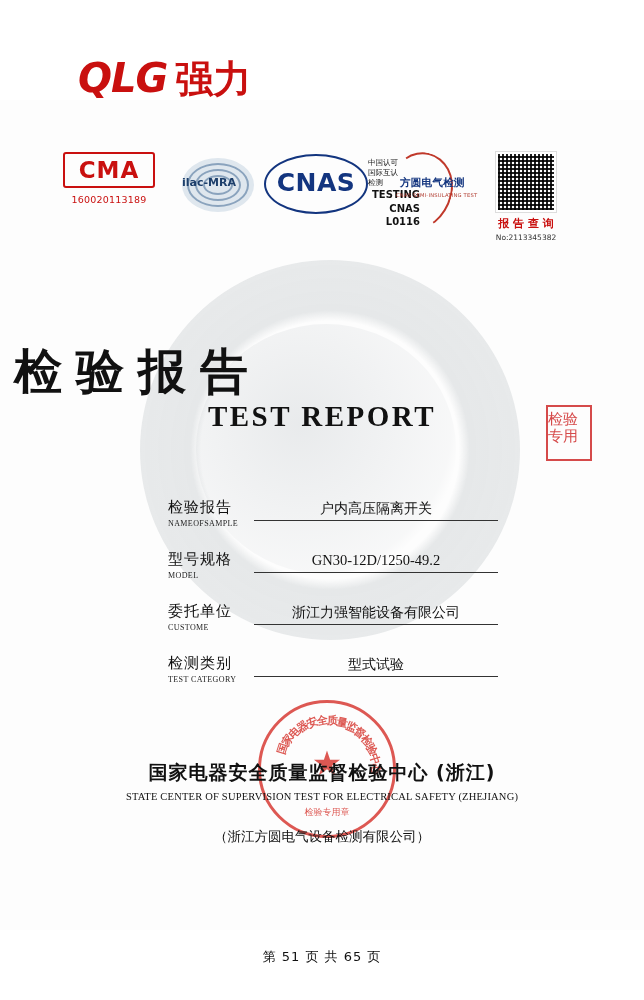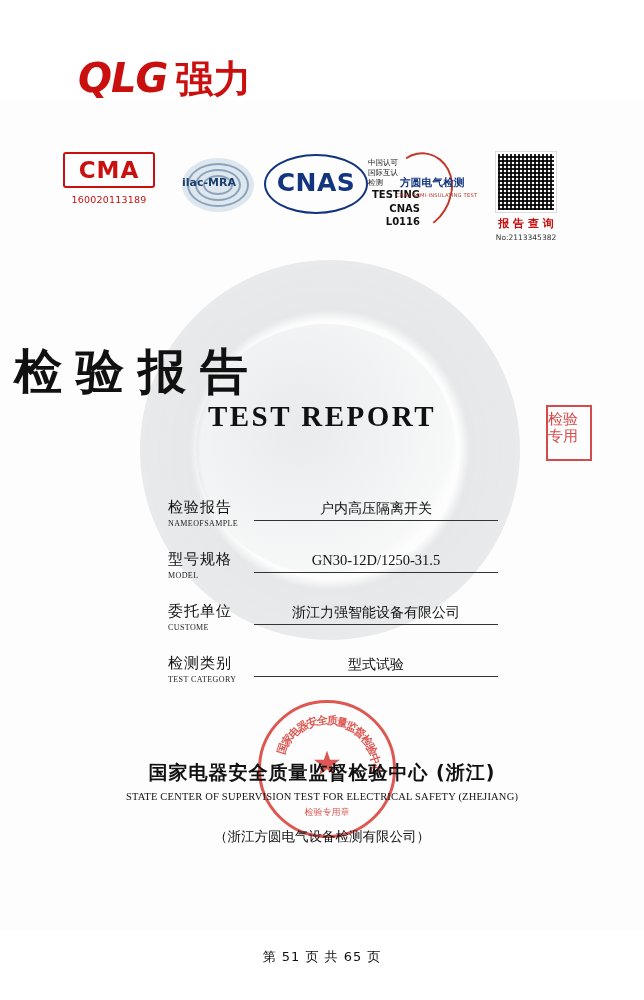--- a/index.html
+++ b/index.html
@@ -476,21 +476,21 @@
       </div>
       <div class="field-value cnv">户内高压隔离开关</div>
       <div class="field-line"></div>
     </div>
 
     <div class="field-row">
       <div class="field-label">
         <span class="cn">型号规格</span>
         <span class="en">MODEL</span>
       </div>
-      <div class="field-value">GN30-12D/1250-31.5</div>
+      <div class="field-value">GN30-12D/1250-49.2</div>
       <div class="field-line"></div>
     </div>
 
     <div class="field-row">
       <div class="field-label">
         <span class="cn">委托单位</span>
         <span class="en">CUSTOME</span>
       </div>
       <div class="field-value cnv">浙江力强智能设备有限公司</div>
       <div class="field-line"></div>

